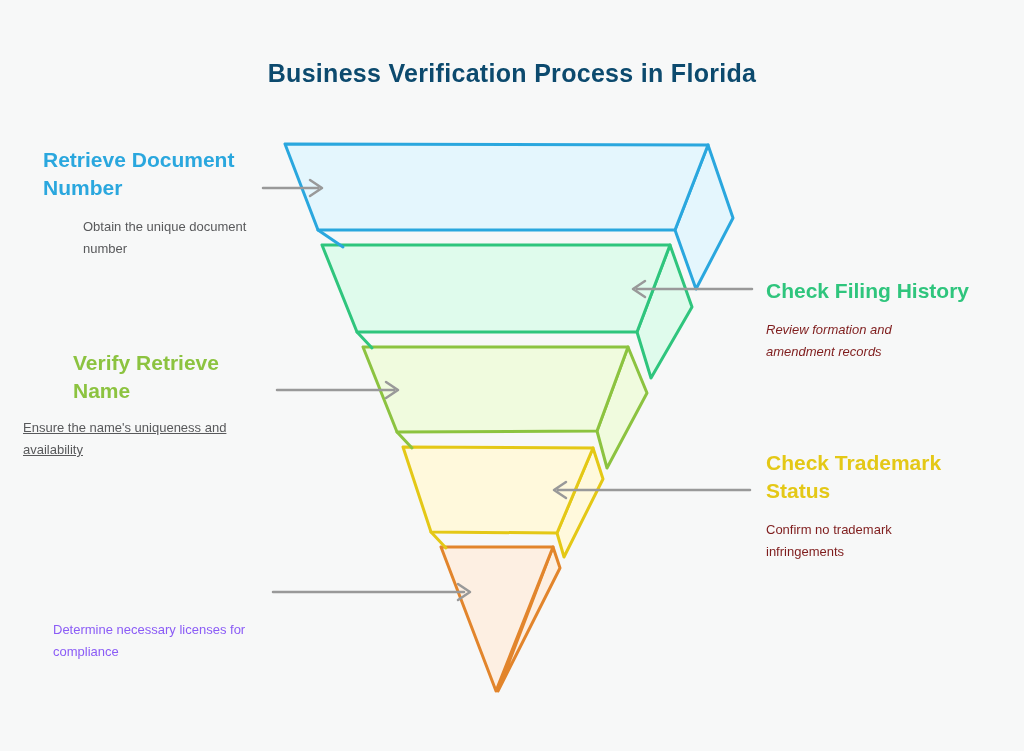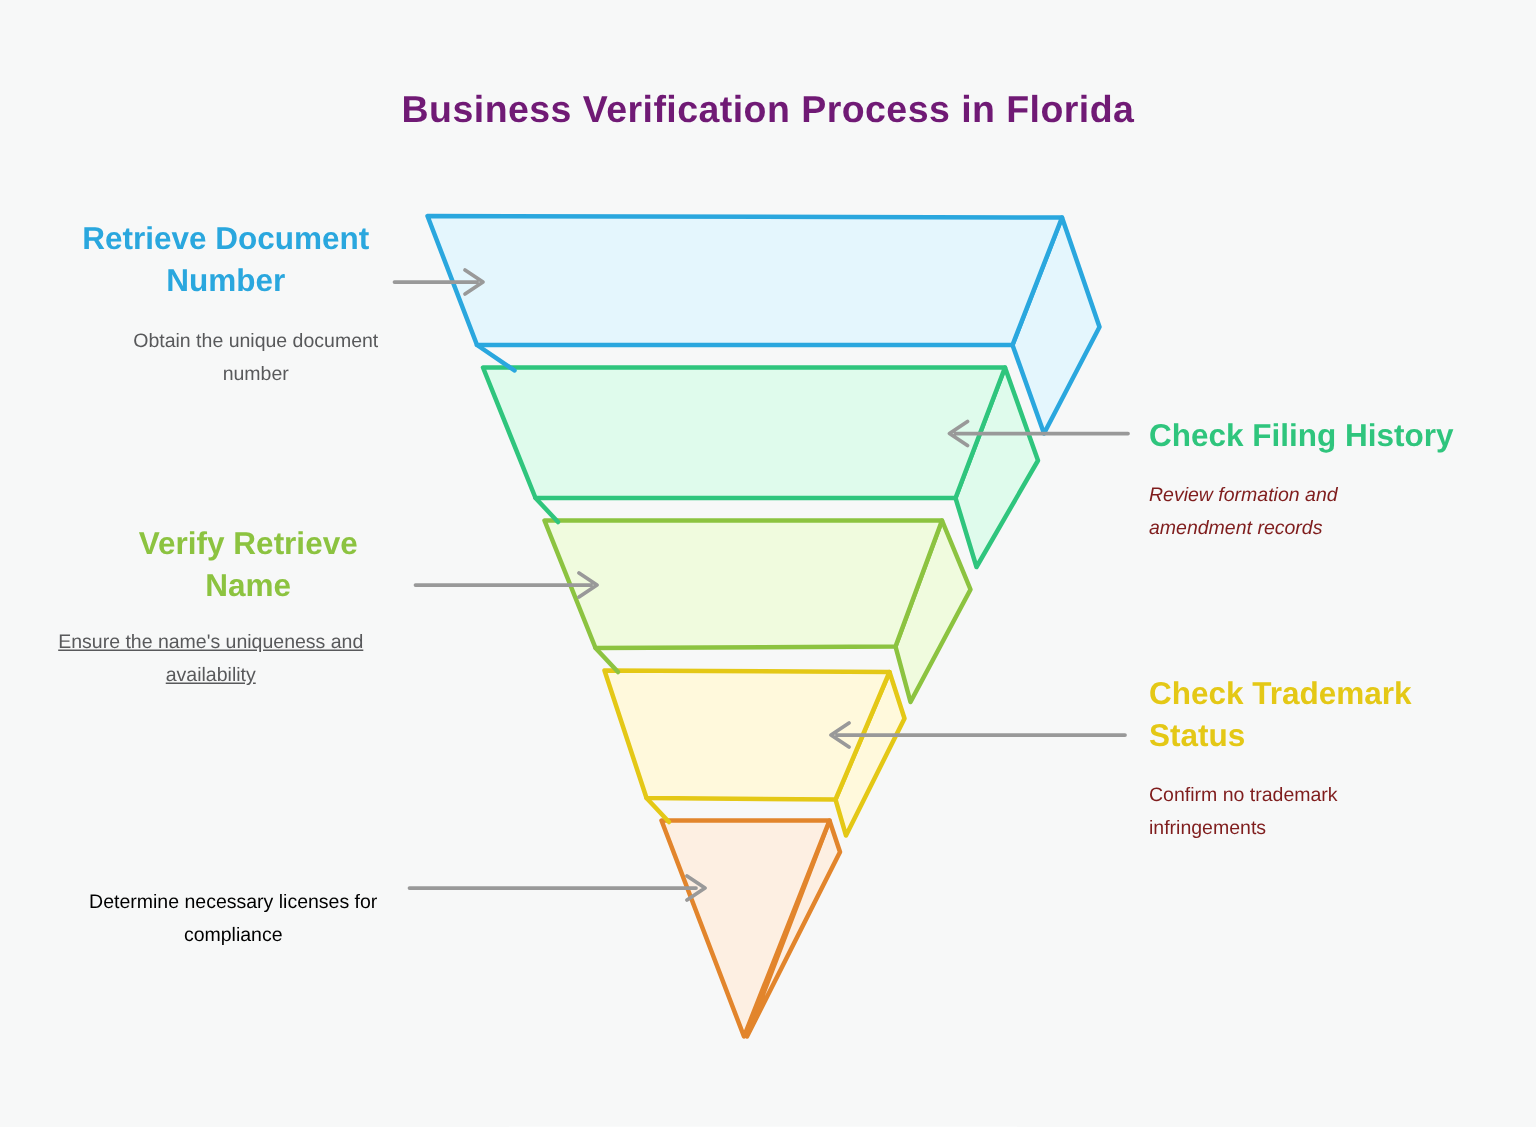--- a/index.html
+++ b/index.html
@@ -6,29 +6,29 @@
   body{font-family:"Liberation Sans",sans-serif;}
   .canvas{position:relative;width:1024px;height:751px;overflow:hidden;}
   .title{position:absolute;top:58px;left:0;width:1024px;text-align:center;
          font-size:25px;font-weight:700;letter-spacing:.3px;line-height:30px;}
   .funnel-svg{position:absolute;top:0;left:0;}
   .funnel-svg polygon{stroke-width:3;stroke-linejoin:round;}
   .funnel-svg line{stroke-width:3;stroke-linecap:round;}
   .funnel-svg .arrow{fill:none;stroke-width:2.5;stroke-linecap:round;stroke-linejoin:round;}
   .step-label{position:absolute;font-size:21px;font-weight:700;line-height:28px;}
   .step-desc{position:absolute;font-size:13px;font-weight:400;line-height:22px;color:#58595B;}
-  .al-r{text-align:center;right:766px;}
+  .al-r{text-align:left;right:766px;}
   .al-l{text-align:left;left:766px;}
 </style>
 </head>
 <body>
 
 <div class="canvas" style="background: rgb(247, 248, 248);">
 
-  <div class="title" style="color: #701a75;">Business Verification Process in Florida</div>
+  <div class="title" style="color: #0c4a6e;">Business Verification Process in Florida</div>
 
   <svg class="funnel-svg" width="1024" height="751" viewBox="0 0 1024 751">
 
     <g>
       <polygon points="553,547 560,568 498,691" fill="#FDEFE2" stroke="#E2852C"></polygon>
       <polygon points="441,547 553,547 496,691" fill="#FDEFE2" stroke="#E2852C"></polygon>
     </g>
 
     <g>
       <polygon points="593,448 603,479 564,557 557,533" fill="#FFF9DC" stroke="#E4C816"></polygon>
@@ -66,15 +66,15 @@
 
   <div class="step-label al-l" style="top: 277px; width: 260px; color: rgb(47, 197, 125);">Check Filing History</div>
   <div class="step-desc al-l" style="top: 319px; width: 185px; color: #7f1d1d; font-style: italic;">Review formation and amendment records</div>
 
   <div class="step-label al-r" style="top: 349px; width: 185px; color: rgb(140, 195, 64);">Verify Retrieve Name</div>
   <div class="step-desc al-r" style="top: 417px; width: 235px; color: rgb(88, 89, 91); text-decoration: underline;">Ensure the name's uniqueness and availability</div>
 
   <div class="step-label al-l" style="top: 449px; width: 200px; color: rgb(228, 200, 22);">Check Trademark Status</div>
   <div class="step-desc al-l" style="top: 519px; width: 190px; color: #7f1d1d;">Confirm no trademark infringements</div>
 
-  <div class="step-desc al-r" style="top: 590px; width: 205px; color: #000000;">Determine necessary licenses for compliance</div>
+  <div class="step-desc al-r" style="top: 619px; width: 205px; color: #8b5cf6;">Determine necessary licenses for compliance</div>
 
 </div>
 
 </body></html>

